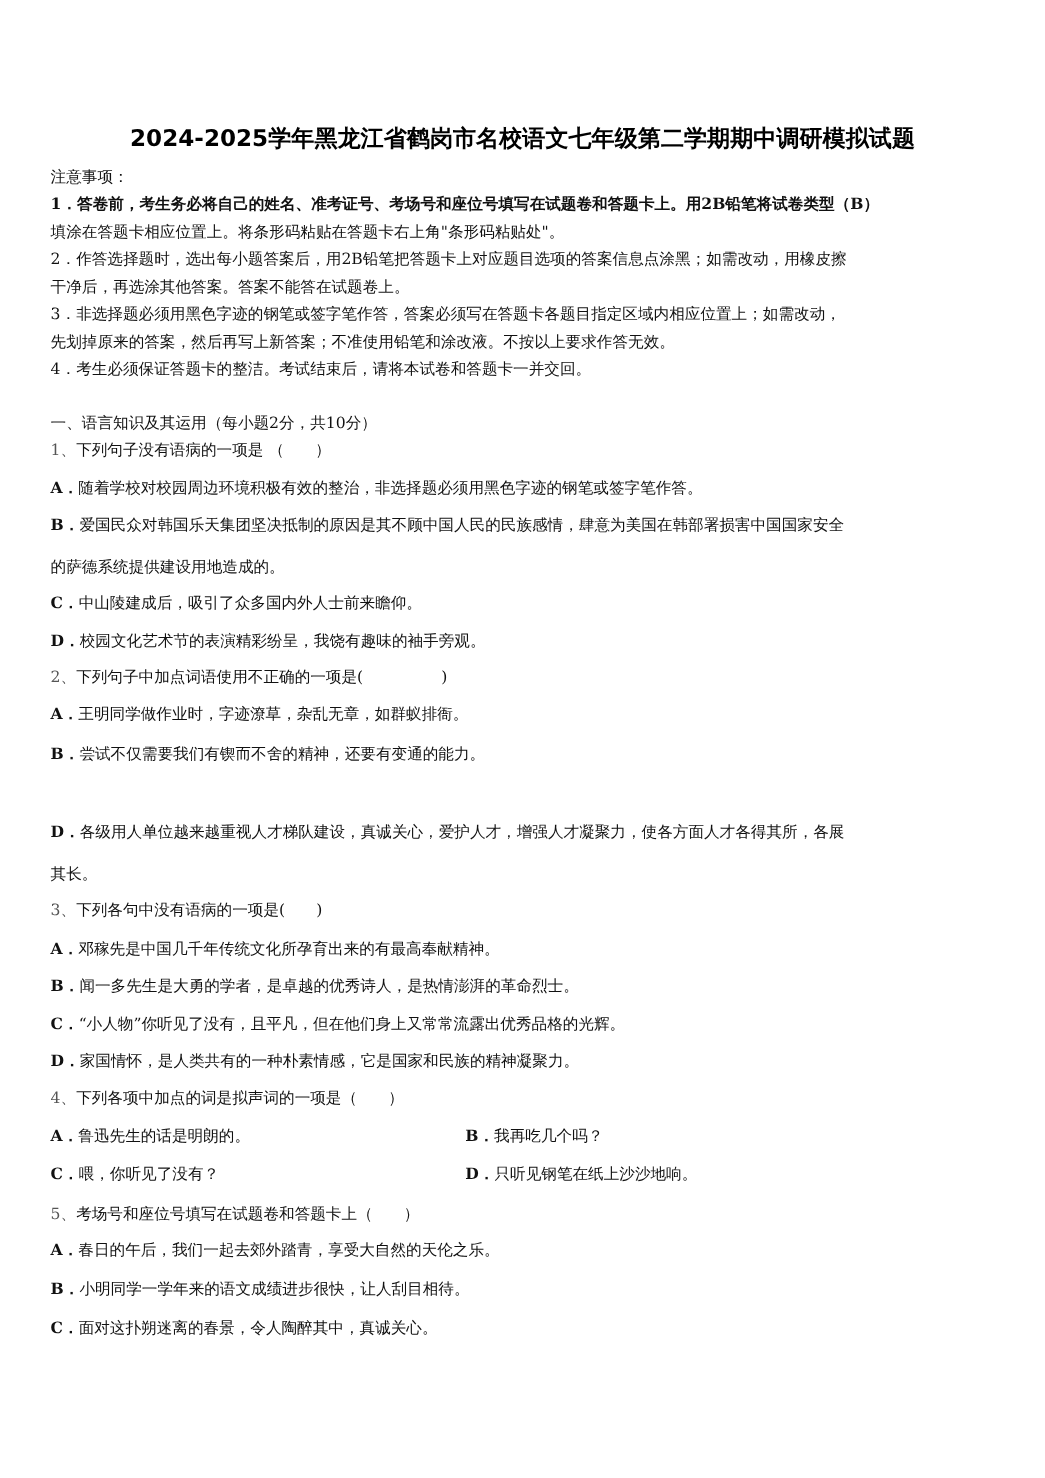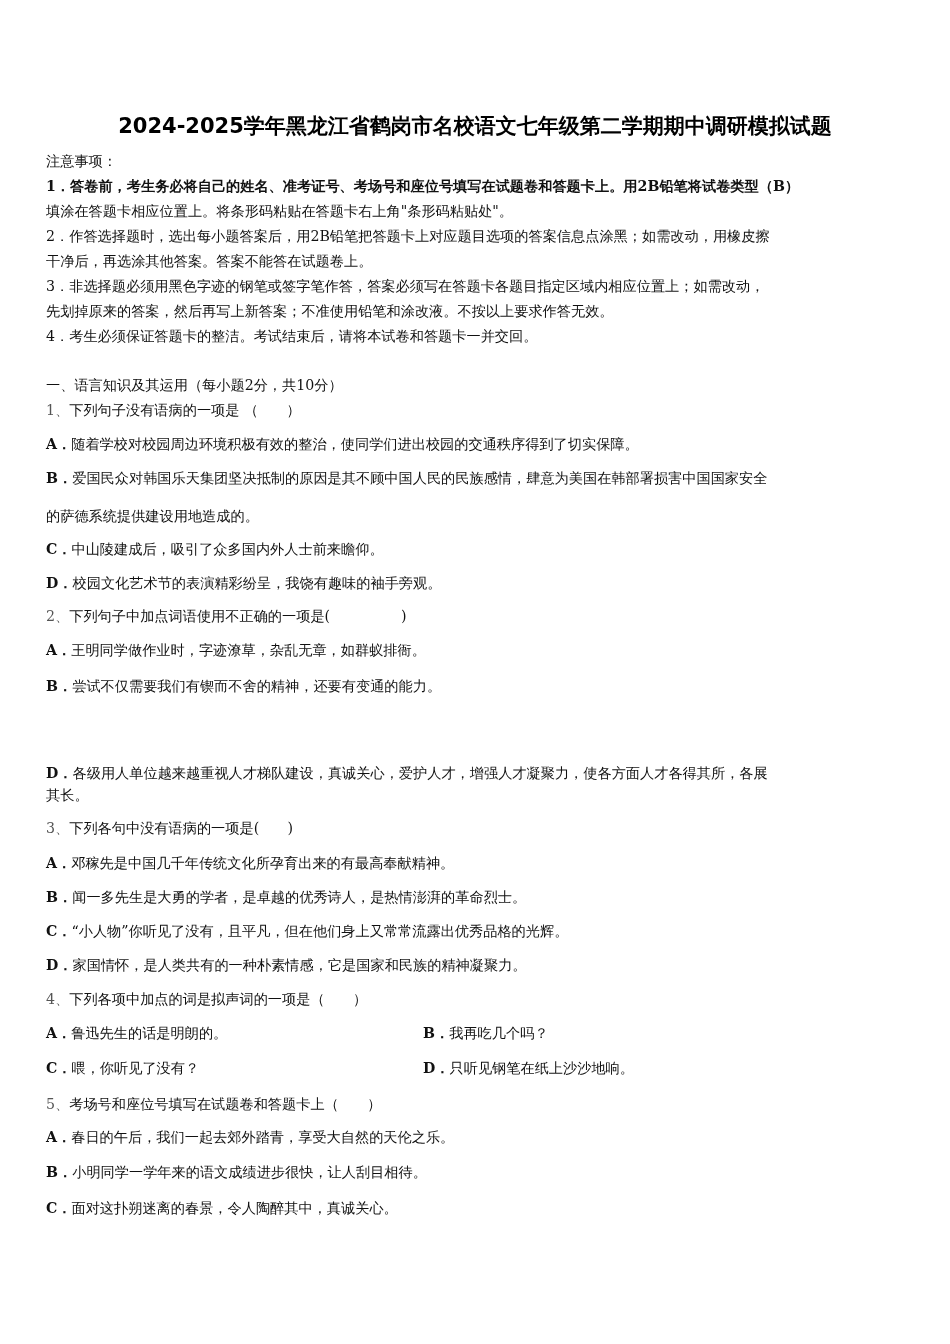--- a/index.html
+++ b/index.html
@@ -37,21 +37,21 @@
   <div class="line" style="top:276px;">3．非选择题必须用黑色字迹的钢笔或签字笔作答，答案必须写在答题卡各题目指定区域内相应位置上；如需改动，</div>
   <div class="line" style="top:301px;text-align:right;">先划掉原来的答案，然后再写上新答案；不准使用铅笔和涂改液。不按以上要求作答无效。</div>
   <div class="line" style="top:326px;">4．考生必须保证答题卡的整洁。考试结束后，请将本试卷和答题卡一并交回。</div>
 
   <div class="line" style="top:375px;">一、语言知识及其运用（每小题2分，共10分）</div>
 
   <div class="line" style="top:400px;">
     <span class="qnum">1、</span><span>下列句子没有语病的一项是 （　　）</span>
   </div>
   <div class="line" style="top:434px;">
-    <span class="opt-label">A．</span><span>随着学校对校园周边环境积极有效的整治，使同学们进出校园的交通秩序得到了切实保障。</span>
+    <span class="opt-label">A．</span><span>随着学校对校园周边环境积极有效的整治，非选择题必须用黑色字迹的钢笔或签字笔作答。</span>
   </div>
   <div class="line" style="top:468px;">
     <span class="opt-label">B．</span><span>爱国民众对韩国乐天集团坚决抵制的原因是其不顾中国人民的民族感情，肆意为美国在韩部署损害中国国家安全</span>
   </div>
   <div class="line" style="top:506px;">的萨德系统提供建设用地造成的。</div>
   <div class="line" style="top:539px;">
     <span class="opt-label">C．</span><span>中山陵建成后，吸引了众多国内外人士前来瞻仰。</span>
   </div>
   <div class="line" style="top:573px;">
     <span class="opt-label">D．</span><span>校园文化艺术节的表演精彩纷呈，我饶有趣味的袖手旁观。</span>
@@ -59,21 +59,21 @@
 
   <div class="line" style="top:606px;">
     <span class="qnum">2、</span><span>下列句子中加点词语使用不正确的一项是(　　　　　)</span>
   </div>
   <div class="line" style="top:640px;">
     <span class="opt-label">A．</span><span>王明同学做作业时，字迹潦草，杂乱无章，如群蚁排衙。</span>
   </div>
   <div class="line" style="top:676px;">
     <span class="opt-label">B．</span><span>尝试不仅需要我们有锲而不舍的精神，还要有变通的能力。</span>
   </div>
-  <div class="line" style="top:747px;margin-top:16px;">
+  <div class="line" style="top:747px;">
     <span class="opt-label">D．</span><span>各级用人单位越来越重视人才梯队建设，真诚关心，爱护人才，增强人才凝聚力，使各方面人才各得其所，各展</span>
   </div>
   <div class="line" style="top:785px;">其长。</div>
 
   <div class="line" style="top:818px;">
     <span class="qnum">3、</span><span>下列各句中没有语病的一项是(　　)</span>
   </div>
   <div class="line" style="top:853px;">
     <span class="opt-label">A．</span><span>邓稼先是中国几千年传统文化所孕育出来的有最高奉献精神。</span>
   </div>

